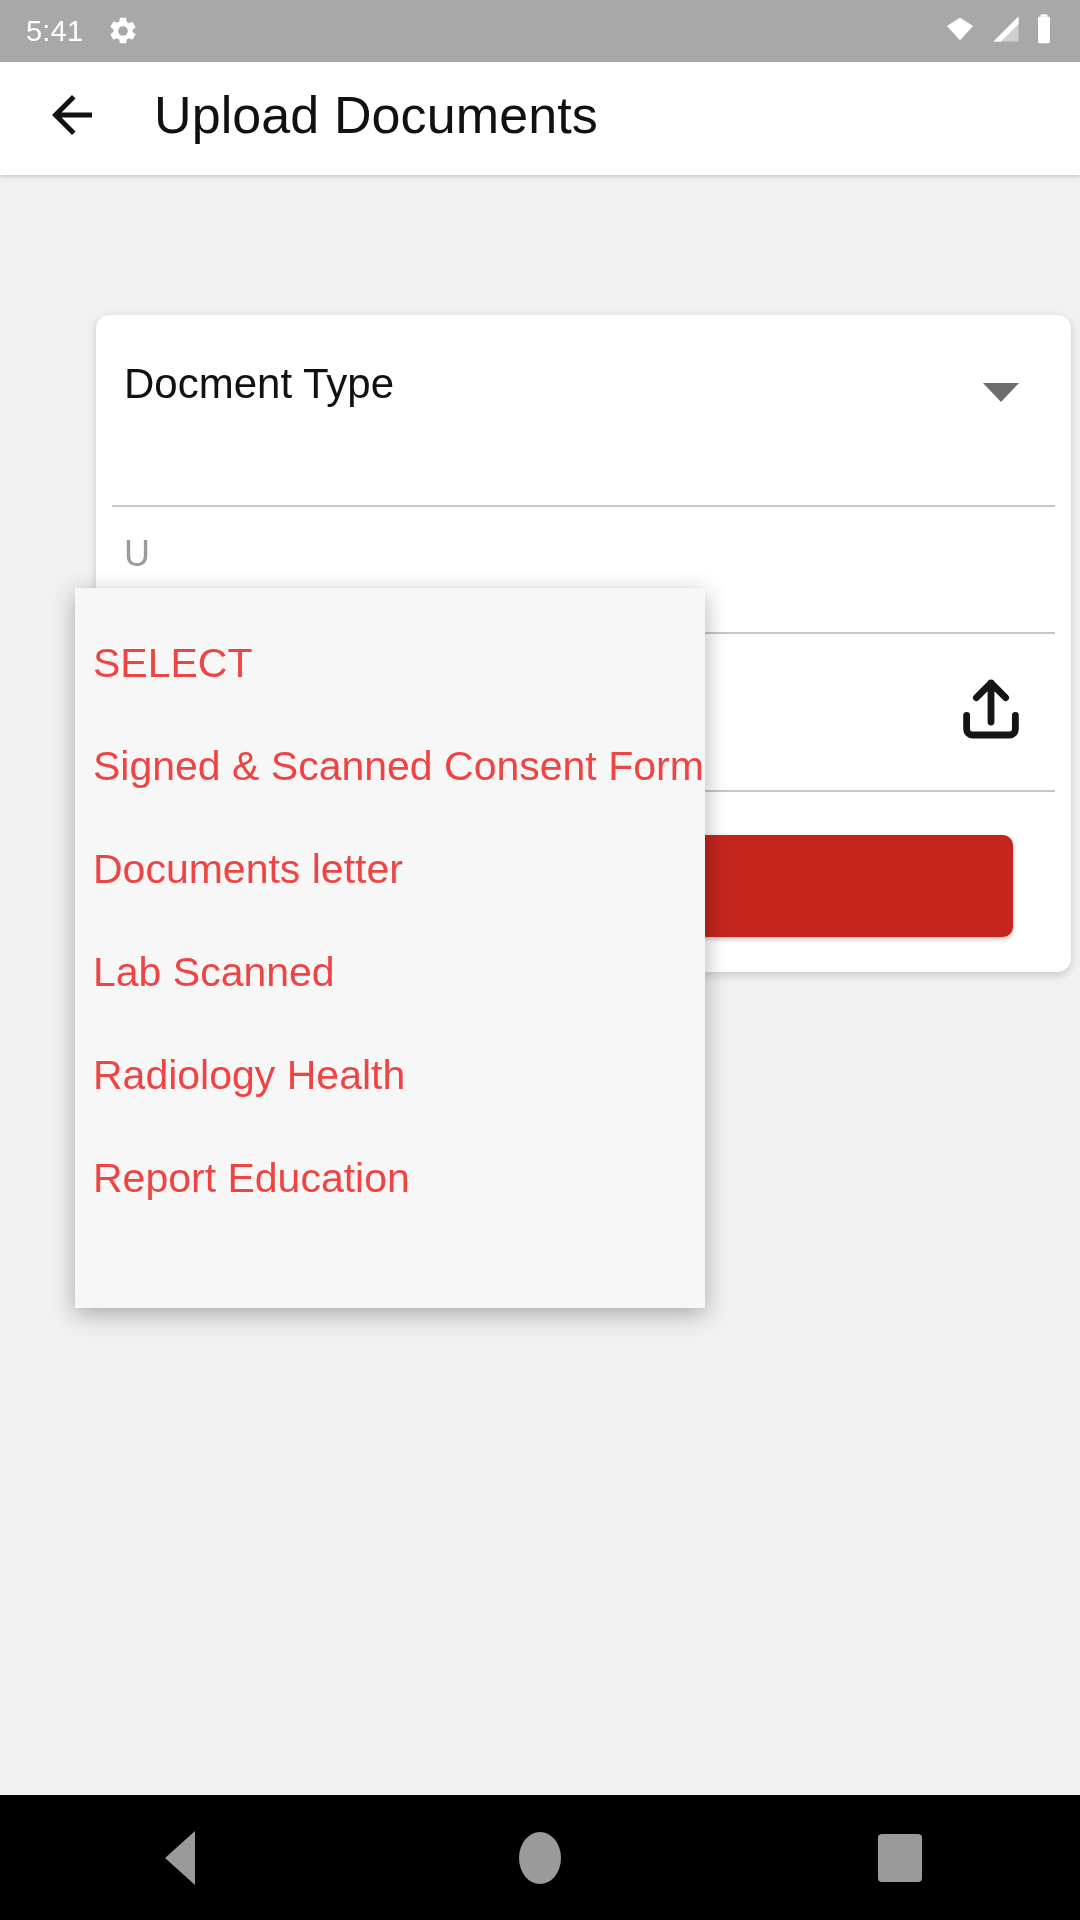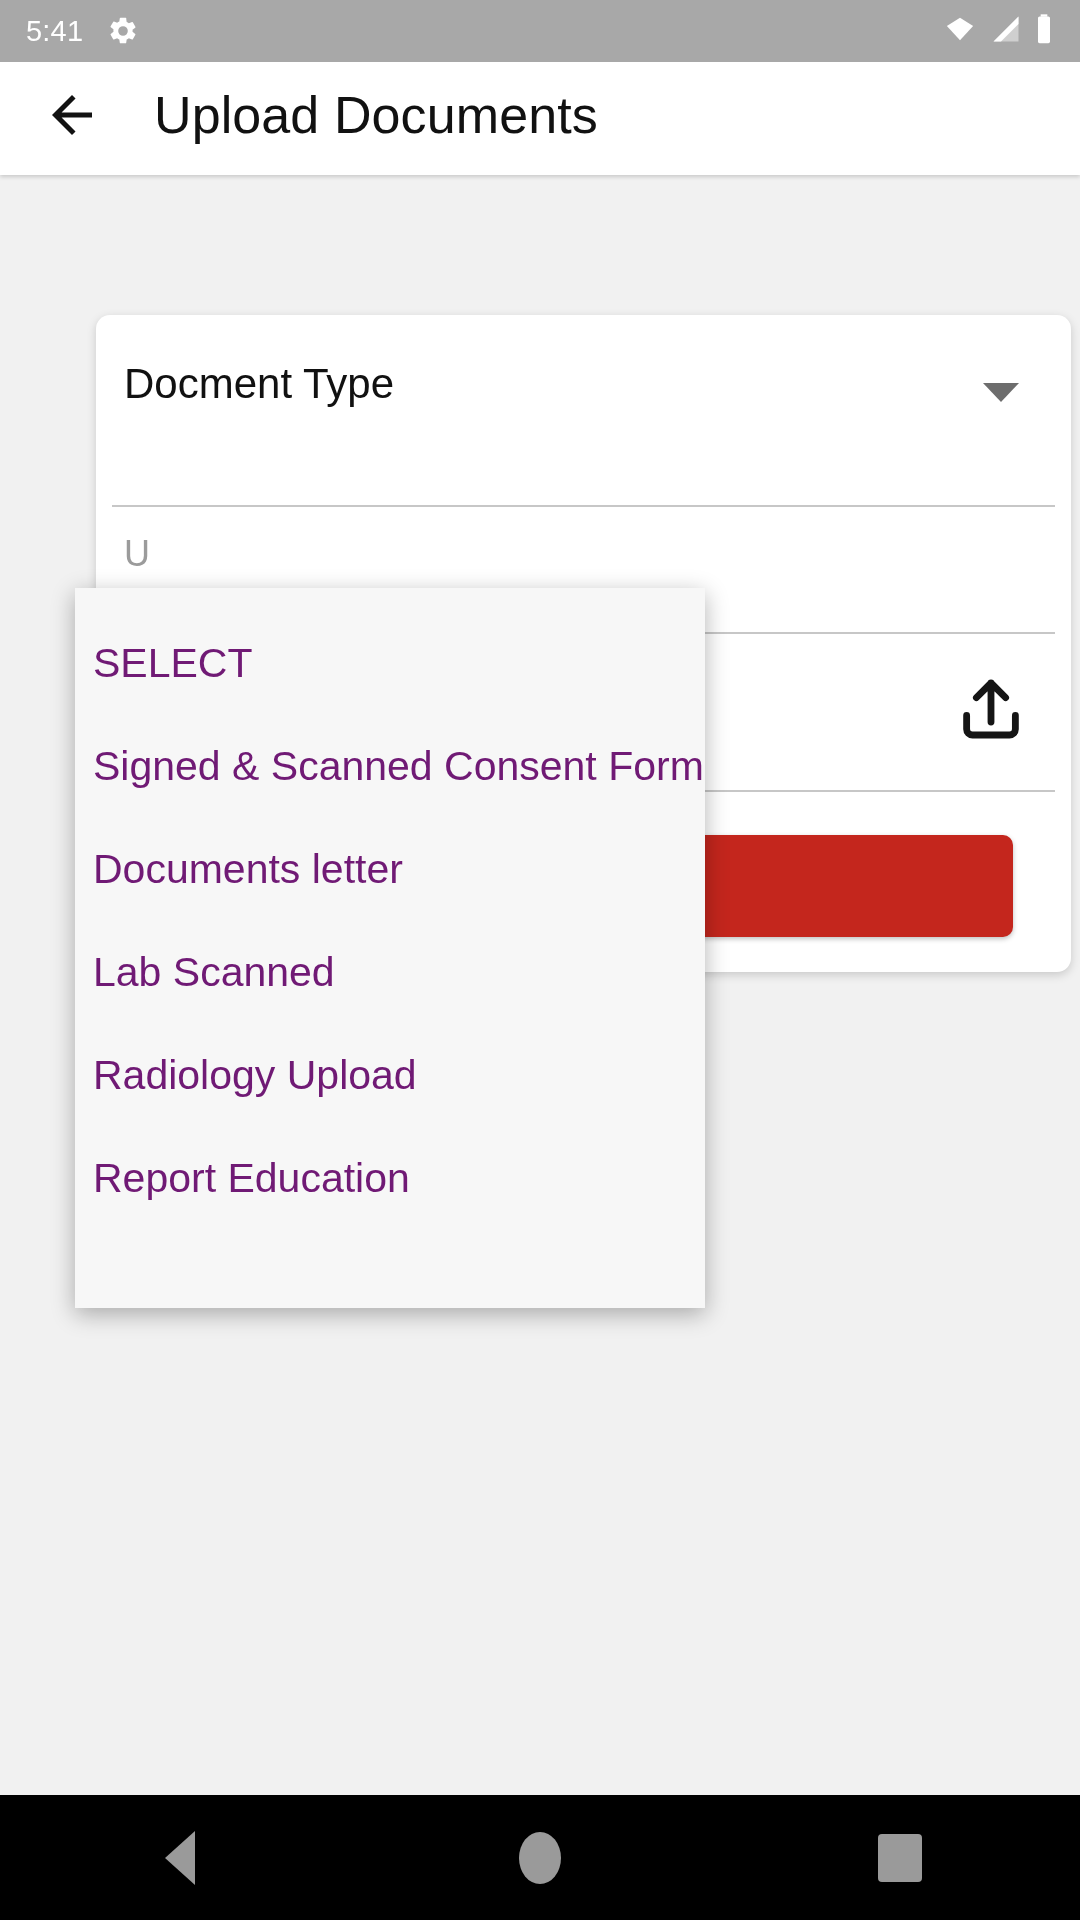--- a/index.html
+++ b/index.html
@@ -126,21 +126,21 @@
     background:#f7f7f7;
     box-shadow:0 6px 22px rgba(0,0,0,0.30);
     z-index:40;
     padding-top:0;
   }
   .dd-item{
     height:103px;
     display:flex; align-items:center;
     padding-left:18px;
     font-size:41px;
-    color:#701a75;
+    color:#ef4444;
     white-space:nowrap;
     cursor:pointer;
   }
   .dd-item:first-child{ margin-top:24px; }
 
   
   .navbar{
     position:absolute; left:0; bottom:0; width:1080px; height:125px;
     background:#000000;
     display:flex; align-items:center; justify-content:space-around;
@@ -232,21 +232,21 @@
   <div class="divider div3"></div>
 
   <button class="submit-btn"></button>
 </div>
 
 <div class="dropdown">
   <div class="dd-item">SELECT</div>
   <div class="dd-item">Signed &amp; Scanned Consent Form</div>
   <div class="dd-item">Documents letter</div>
   <div class="dd-item">Lab Scanned</div>
-  <div class="dd-item">Radiology Upload</div>
+  <div class="dd-item">Radiology Health</div>
   <div class="dd-item">Report Education</div>
 </div>
 
 <div class="navbar">
   <div class="nav-btn">
       <div class="nav-back"></div>
     </div>
   <div class="nav-btn">
       <div class="nav-home"></div>
     </div>

